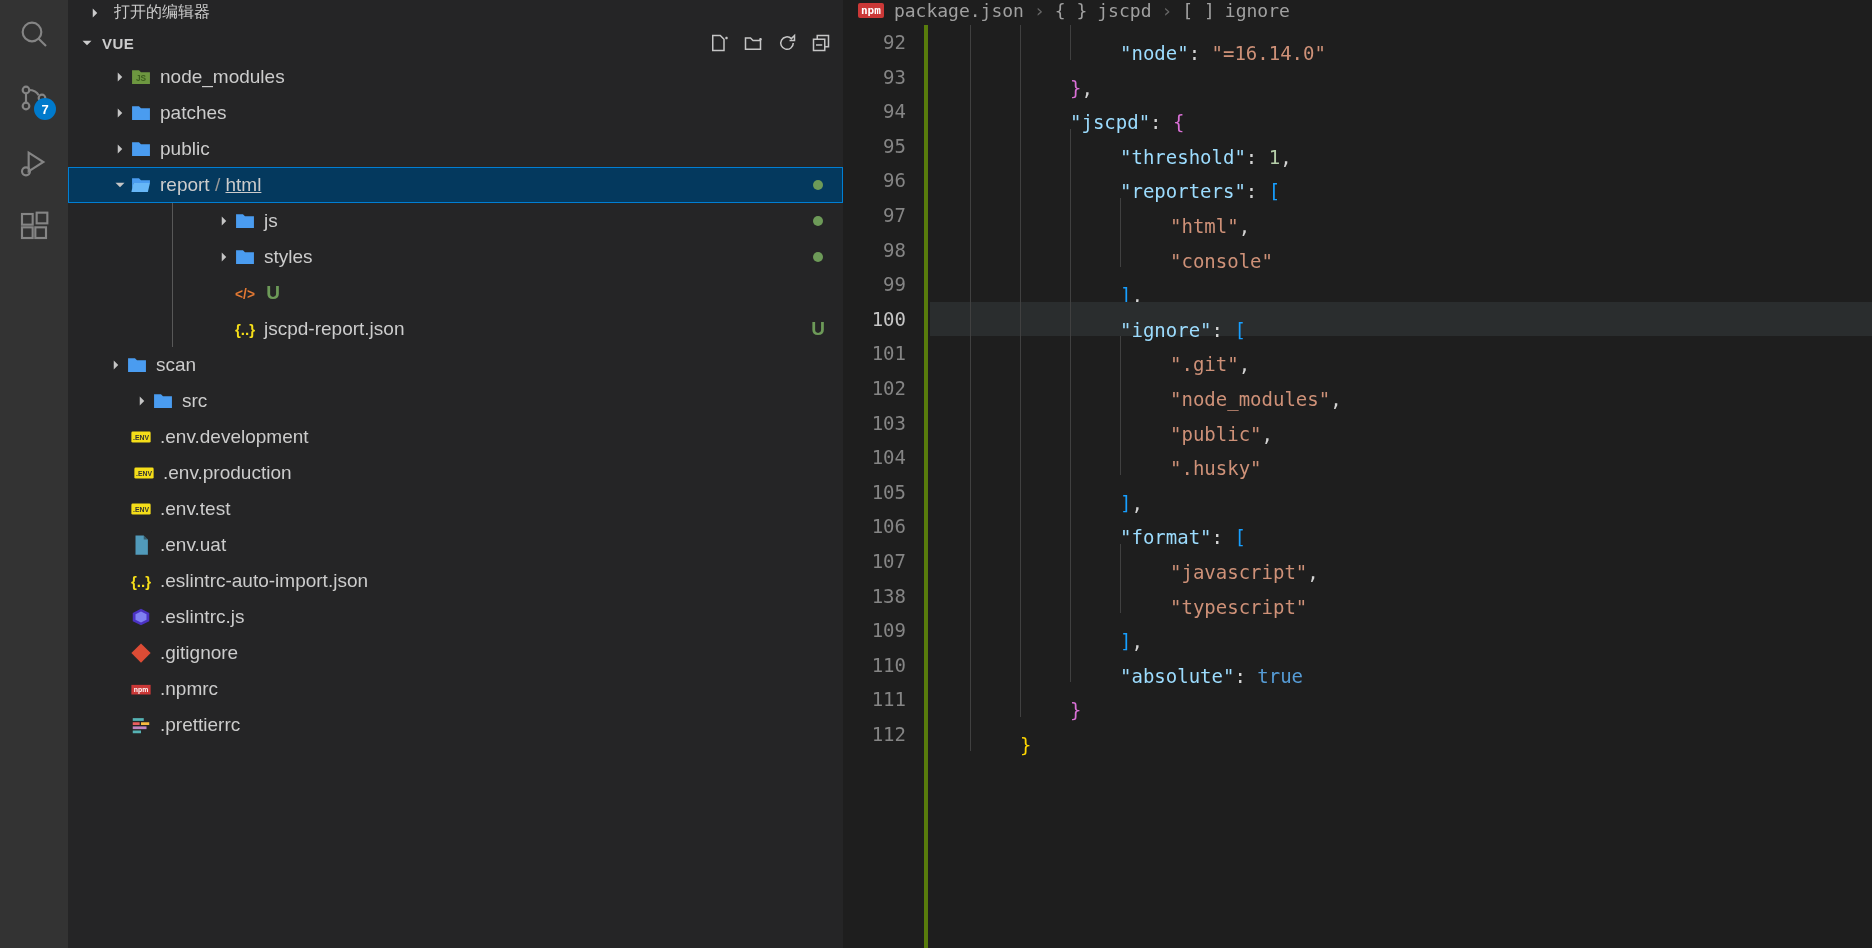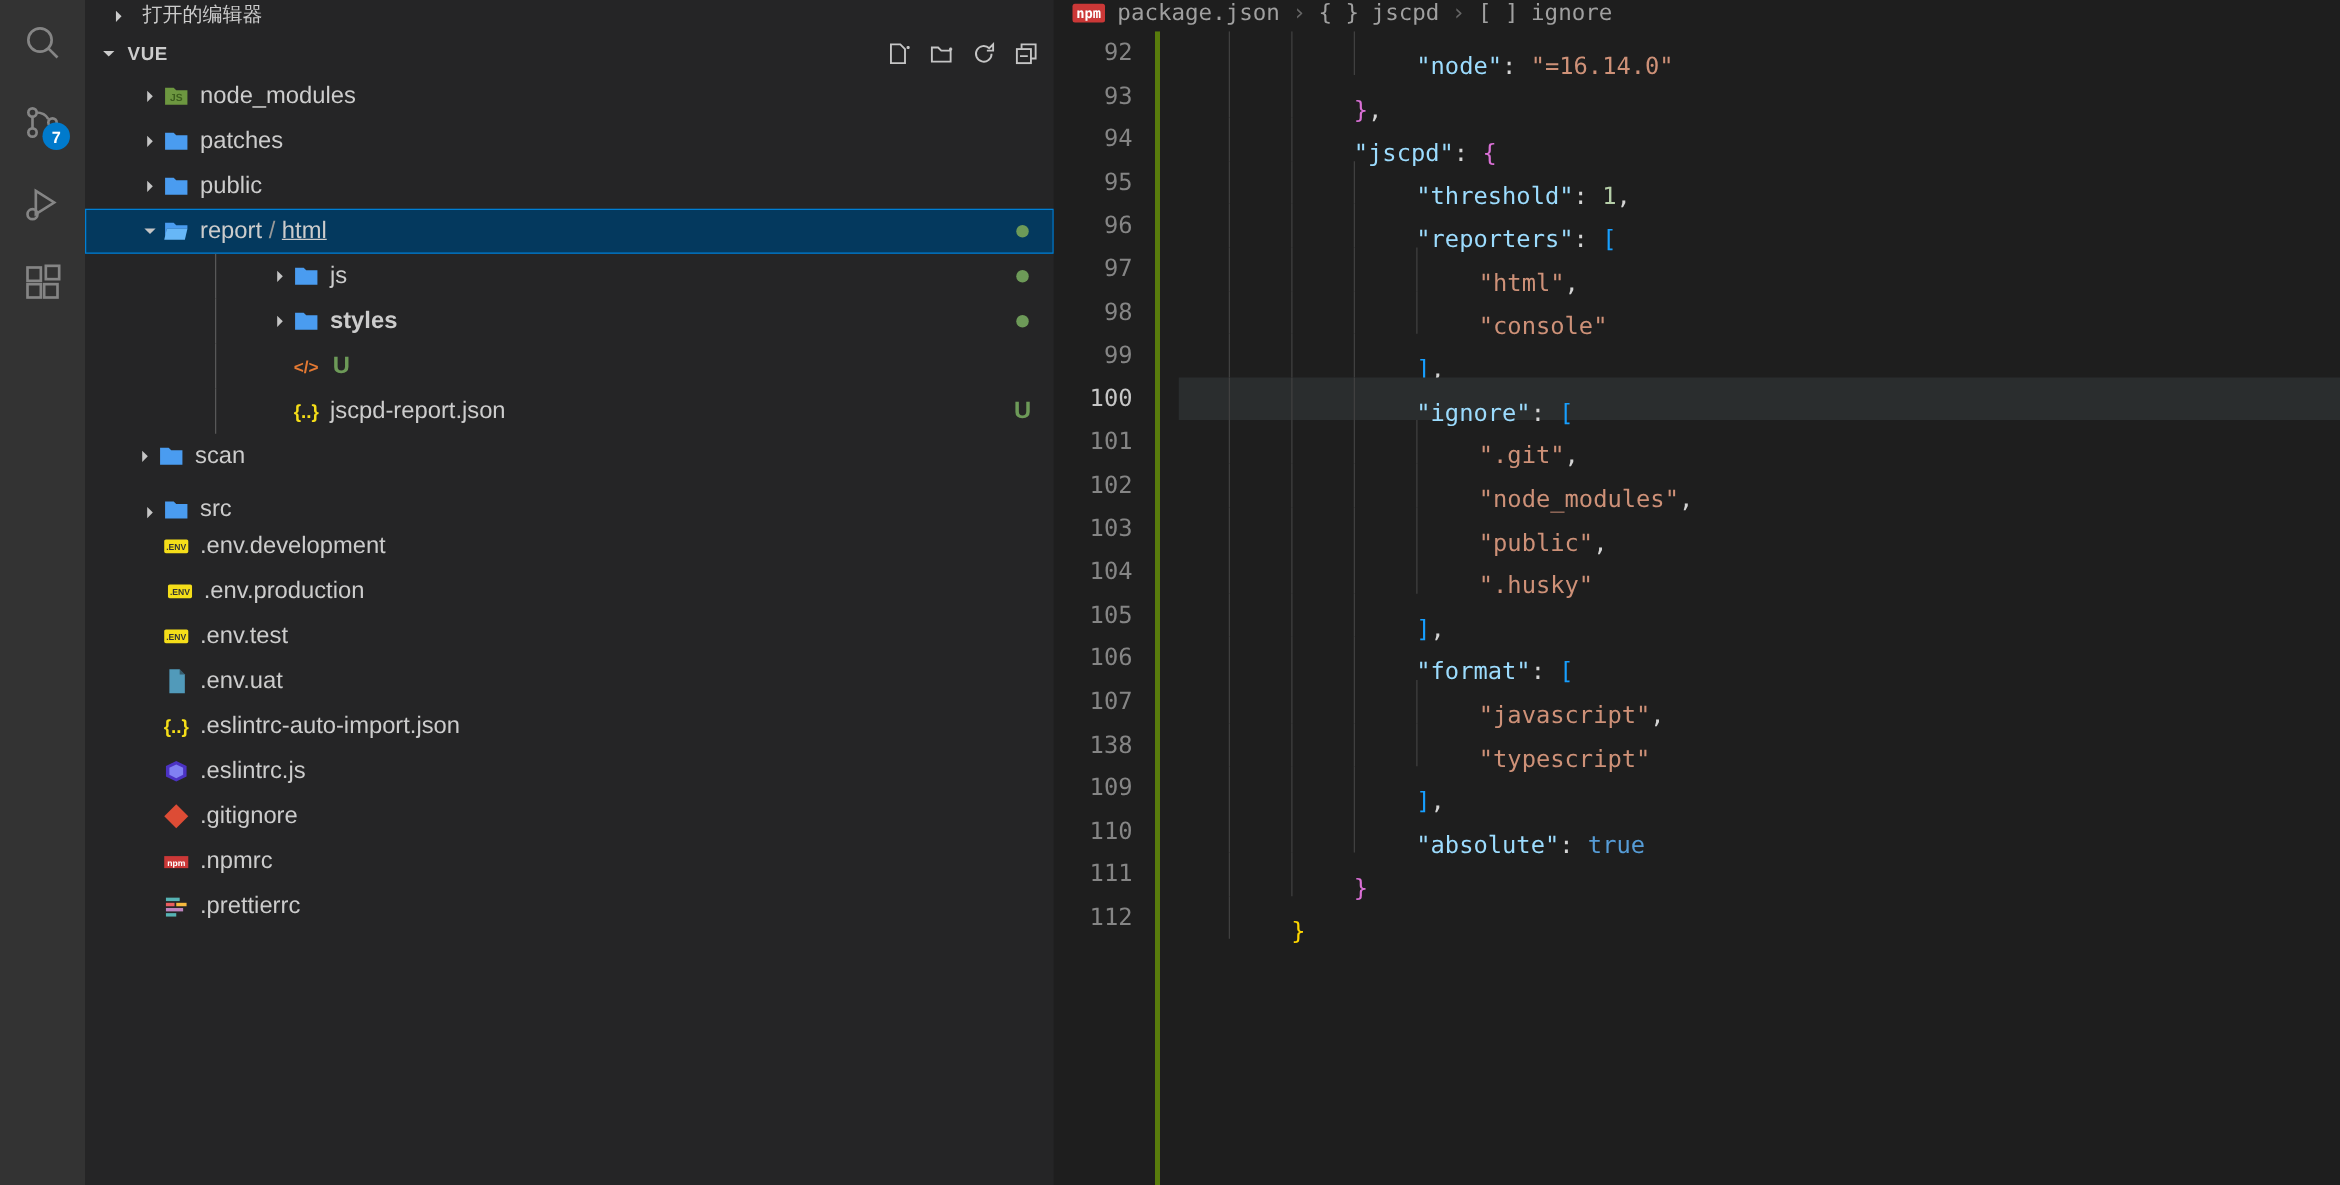--- a/index.html
+++ b/index.html
@@ -108,21 +108,21 @@
 .breadcrumb {
   padding: 0 14px 4px 14px;
   font-size: 18px;
   color: #a0a0a0;
   display: flex;
   align-items: center;
   gap: 10px;
 }
 .breadcrumb .sep { color: #666; }
 .npm-badge { background:#cb3837; color:#fff; font-size:11px; font-weight:700; padding:1px 3px; border-radius:2px; }
-.code-area { flex: 1; display: flex; overflow: hidden; gap: 13px; }
+.code-area { flex: 1; display: flex; overflow: hidden; }
 .gutter {
   width: 84px;
   text-align: right;
   color: #858585;
   font-size: 19px;
   padding-right: 18px;
   user-select: none;
   border-right: 4px solid #587c0c;
   margin-right: 2px;
 }
@@ -277,21 +277,21 @@
           </svg>
         </span>
         <span class="icon">
           <svg viewBox="0 0 16 16">
             <path class="folder-blue" d="M1.5 3h5l1.5 1.5h6.5v8.5h-13z"></path>
           </svg>
         </span>
         <span class="label green-text">js</span>
         <span class="dot"></span>
       </div>
-      <div class="tree-row separator-line" style="padding-left: 42px; margin-left: 104px; font-weight: bold;">
+      <div class="tree-row separator-line" style="padding-left: 42px; margin-left: 104px;">
         <span class="chev">
           <svg class="chev-svg" viewBox="0 0 16 16" fill="currentColor">
             <path d="M6 4l4 4-4 4z"></path>
           </svg>
         </span>
         <span class="icon">
           <svg viewBox="0 0 16 16">
             <path class="folder-blue" d="M1.5 3h5l1.5 1.5h6.5v8.5h-13z"></path>
           </svg>
         </span>
@@ -323,21 +323,21 @@
             <path d="M6 4l4 4-4 4z"></path>
           </svg>
         </span>
         <span class="icon">
           <svg viewBox="0 0 16 16">
             <path class="folder-blue" d="M1.5 3h5l1.5 1.5h6.5v8.5h-13z"></path>
           </svg>
         </span>
         <span class="label">scan</span>
       </div>
-      <div class="tree-row" style="padding-left: 42px; align-items: flex-end;">
+      <div class="tree-row" style="padding-left: 64px;">
         <span class="chev">
           <svg class="chev-svg" viewBox="0 0 16 16" fill="currentColor">
             <path d="M6 4l4 4-4 4z"></path>
           </svg>
         </span>
         <span class="icon">
           <svg viewBox="0 0 16 16">
             <path class="folder-blue" d="M1.5 3h5l1.5 1.5h6.5v8.5h-13z"></path>
           </svg>
         </span>

